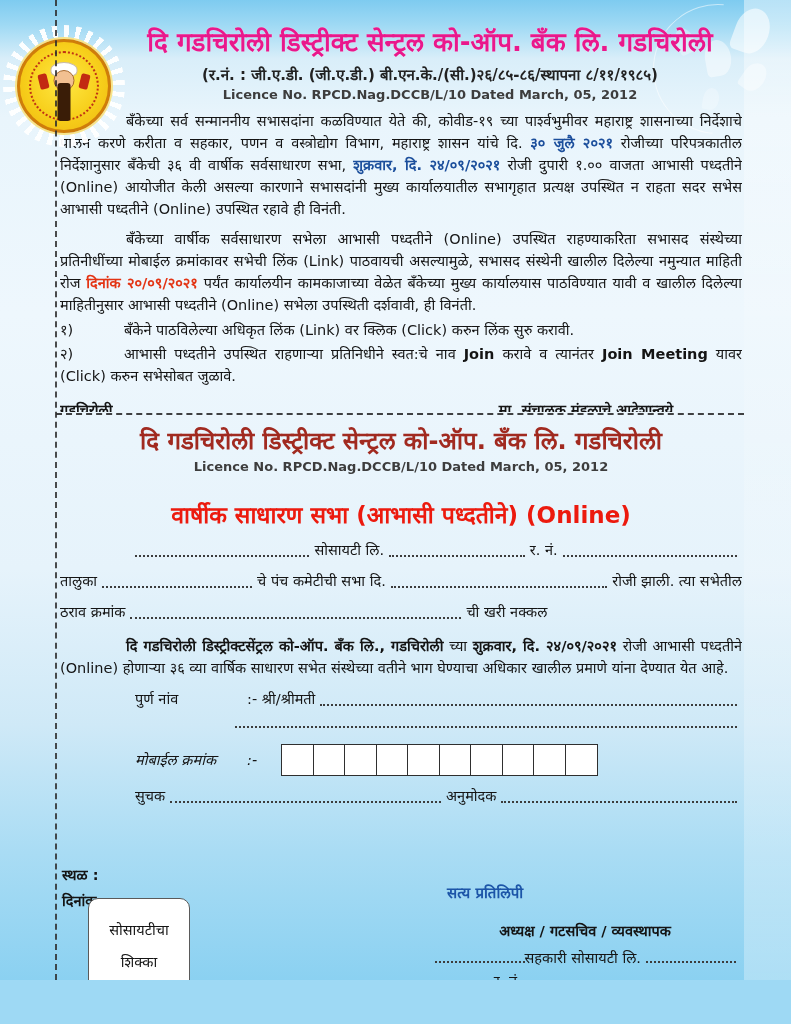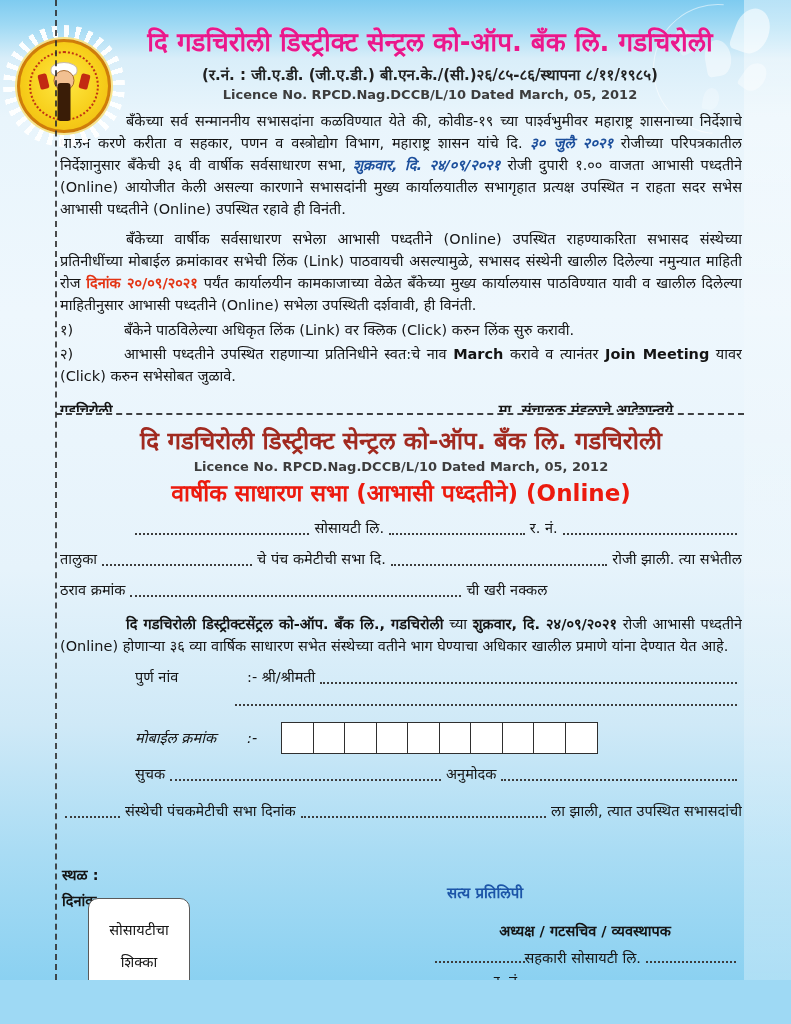--- a/index.html
+++ b/index.html
@@ -50,28 +50,28 @@
   .sec2{position:absolute; left:60px; top:424px; width:682px; height:434px; overflow:hidden; z-index:3;}
   .hdr{ text-align:center; }
   .sec1 .hdr{ margin-left:58px; }
   .bank-title{font-size:26px; font-weight:bold; color:var(--title_pink); line-height:1.25; margin:2px 0 0 0; text-shadow:0 0 1px rgba(255,255,255,.8);}
   .sec2 .bank-title{color:var(--sec2_maroon); font-size:24px; text-shadow:none;}
   .reg-line{font-size:15px; font-weight:bold; color:#222; margin-top:5px;}
   .sec2 .reg-line{color:var(--sec2_reg); font-size:14px;}
   .lic-line{font-size:13px; color:#3d3d3d; margin-top:3px; font-weight:600;}
   p.body{margin:8px 0 0 0; text-align:justify; line-height:22px;}
   .indent{text-indent:66px;}
-  .b-blue{color:var(--blue_bold); font-weight:bold;font-style:italic;}
+  .b-blue{color:var(--blue_bold); font-weight:bold;}
   .b-red{color:var(--date_red); font-weight:bold;}
   .b{font-weight:bold;}
   .pt-num{display:inline-block; width:64px;}
   .signrow{display:flex; justify-content:space-between; align-items:flex-start; margin-top:12px;}
   .sign-right{width:300px; text-align:center; margin-right:6px;}
   .place{font-weight:bold;}
-  .red-heading{font-size:23px; font-weight:bold; color:var(--heading_red); margin-top:2px; text-align:center;}
+  .red-heading{font-size:23px; font-weight:bold; color:var(--heading_red); margin-top:24px; text-align:center;}
   
   .frow{display:flex; align-items:flex-end; margin-top:10px; line-height:1.45;}
   .dots{flex:1; border-bottom:2px dotted var(--dots_color); height:4px; margin:0 5px 4px 5px;}
   .dots.f135{flex:1.35;} .dots.f105{flex:1.05;} .dots.f17{flex:1.7;} .dots.f115{flex:1.15;}
   .dots.w150{flex:0 0 150px;} .dots.w55{flex:0 0 55px;}
   .spacer{flex:1;}
   .lbl{white-space:nowrap;}
   .pad75{padding-left:75px;}
   .w112{flex:0 0 112px;}
   .w28{flex:0 0 28px;}
@@ -119,21 +119,21 @@
 
   <div class="sec1">
     <div class="hdr">
       <div class="bank-title">दि गडचिरोली डिस्ट्रीक्ट सेन्ट्रल को-ऑप. बँक लि. गडचिरोली</div>
       <div class="reg-line">(र.नं. : जी.ए.डी. (जी.ए.डी.) बी.एन.के./(सी.)२६/८५-८६/स्थापना ८/११/१९८५)</div>
       <div class="lic-line">Licence No. RPCD.Nag.DCCB/L/10 Dated March, 05, 2012</div>
     </div>
     <p class="body indent"><span>बँकेच्या सर्व सन्माननीय सभासदांना कळविण्यात येते की, कोवीड-१९ च्या पार्श्वभुमीवर महाराष्ट्र शासनाच्या निर्देशाचे पालन करणे करीता व सहकार, पणन व वस्त्रोद्योग विभाग, महाराष्ट्र शासन यांचे दि. </span><span class="b-blue">३० जुलै २०२१</span><span> रोजीच्या परिपत्रकातील निर्देशानुसार बँकेची ३६ वी वार्षीक सर्वसाधारण सभा, </span><span class="b-blue">शुक्रवार, दि. २४/०९/२०२१</span><span> रोजी दुपारी १.०० वाजता आभासी पध्दतीने (Online) आयोजीत केली असल्या कारणाने सभासदांनी मुख्य कार्यालयातील सभागृहात प्रत्यक्ष उपस्थित न राहता सदर सभेस आभासी पध्दतीने (Online) उपस्थित रहावे ही विनंती.</span></p>
     <p class="body indent"><span>बँकेच्या वार्षीक सर्वसाधारण सभेला आभासी पध्दतीने (Online) उपस्थित राहण्याकरिता सभासद संस्थेच्या प्रतिनीधींच्या मोबाईल क्रमांकावर सभेची लिंक (Link) पाठवायची असल्यामुळे, सभासद संस्थेनी खालील दिलेल्या नमुन्यात माहिती रोज </span><span class="b-red">दिनांक २०/०९/२०२१</span><span> पर्यंत कार्यालयीन कामकाजाच्या वेळेत बँकेच्या मुख्य कार्यालयास पाठविण्यात यावी व खालील दिलेल्या माहितीनुसार आभासी पध्दतीने (Online) सभेला उपस्थिती दर्शवावी, ही विनंती.</span></p>
     <p class="body" style="margin-top:3px;"><span class="pt-num">१)</span><span>बँकेने पाठविलेल्या अधिकृत लिंक (Link) वर क्लिक (Click) करुन लिंक सुरु करावी.</span></p>
-    <p class="body" style="margin-top:2px;"><span class="pt-num">२)</span><span>आभासी पध्दतीने उपस्थित राहणाऱ्या प्रतिनिधीने स्वत:चे नाव </span><span class="b">March</span><span> करावे व त्यानंतर </span><span class="b">Join Meeting</span><span> यावर (Click) करुन सभेसोबत जुळावे.</span></p>
+    <p class="body" style="margin-top:2px;"><span class="pt-num">२)</span><span>आभासी पध्दतीने उपस्थित राहणाऱ्या प्रतिनिधीने स्वत:चे नाव </span><span class="b">Join</span><span> करावे व त्यानंतर </span><span class="b">Join Meeting</span><span> यावर (Click) करुन सभेसोबत जुळावे.</span></p>
     <div class="signrow">
       <div>
         <div class="place">गडचिरोली</div>
 
       </div>
       <div class="sign-right">
         <div class="b">मा. संचालक मंडळाचे आदेशान्वये</div>
 
       </div>
     </div>
@@ -193,26 +193,20 @@
           <span class="mbox"></span>
         </span>
     </div>
     <div class="frow pad75" style="margin-top:10px;">
       <span class="lbl">सुचक</span>
       <span class="dots f115"></span>
       <span class="lbl">अनुमोदक</span>
       <span class="dots"></span>
     </div>
 
-    <div class="frow" style="margin-top:16px;">
-      <span class="dots w55"></span>
-      <span class="lbl">संस्थेची पंचकमेटीची सभा दिनांक</span>
-      <span class="dots"></span>
-      <span class="lbl">ला झाली, त्यात उपस्थित सभासदांची</span>
-    </div>
 
   </div>
 
   <div class="place-block">
     <div>स्थळ :</div>
     <div>दिनांक :</div>
   </div>
 
   <div class="stamp">
     <div>सोसायटीचा</div>

